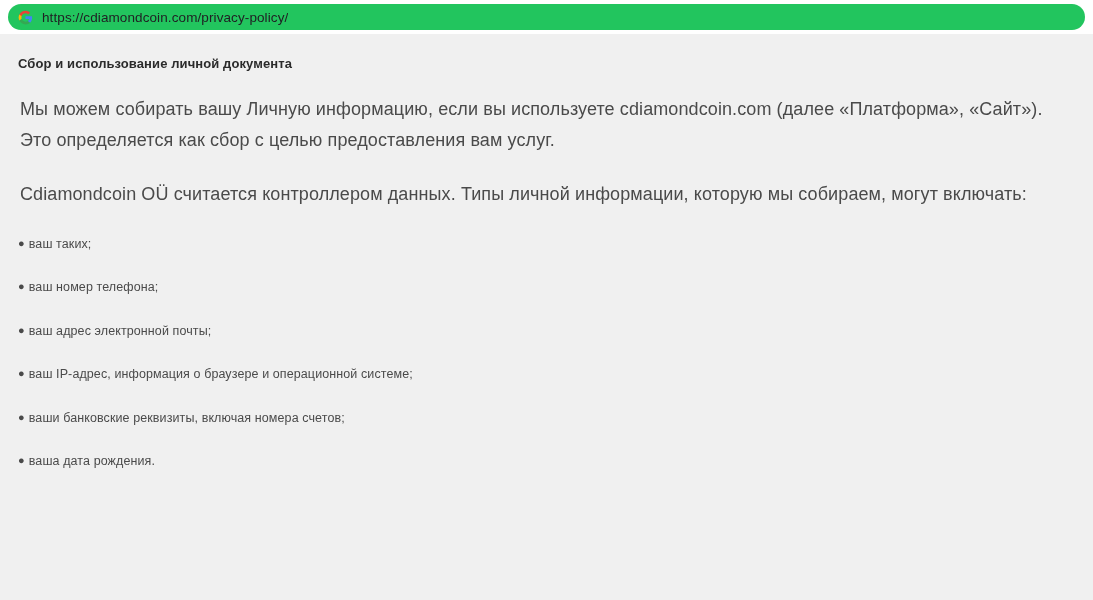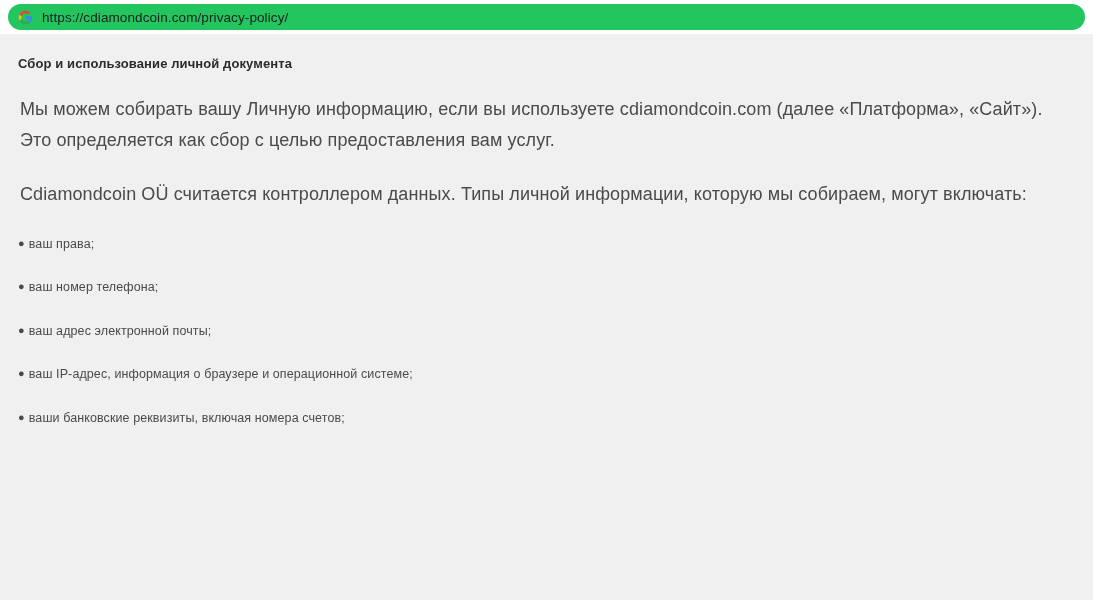--- a/index.html
+++ b/index.html
@@ -97,18 +97,19 @@
     <span class="omnibox-url">https://cdiamondcoin.com/privacy-policy/</span>
   </div>
 </div>
 
 <div class="page">
   <h1 class="section-title">Сбор и использование личной документа</h1>
 
   <p class="para">Мы можем собирать вашу Личную информацию, если вы используете cdiamondcoin.com (далее «Платформа», «Сайт»). Это определяется как сбор с целью предоставления вам услуг.</p>
   <p class="para">Cdiamondcoin OÜ считается контроллером данных. Типы личной информации, которую мы собираем, могут включать:</p>
 
-  <p class="bullet"><span class="dot">●</span><span>ваш права;</span></p>
+  <p class="bullet"><span class="dot">●</span><span>ваш таких;</span></p>
   <p class="bullet"><span class="dot">●</span><span>ваш номер телефона;</span></p>
   <p class="bullet"><span class="dot">●</span><span>ваш адрес электронной почты;</span></p>
   <p class="bullet"><span class="dot">●</span><span>ваш IP-адрес, информация о браузере и операционной системе;</span></p>
   <p class="bullet"><span class="dot">●</span><span>ваши банковские реквизиты, включая номера счетов;</span></p>
+  <p class="bullet"><span class="dot">●</span><span>ваша дата рождения.</span></p>
 </div>
 
 </body></html>

